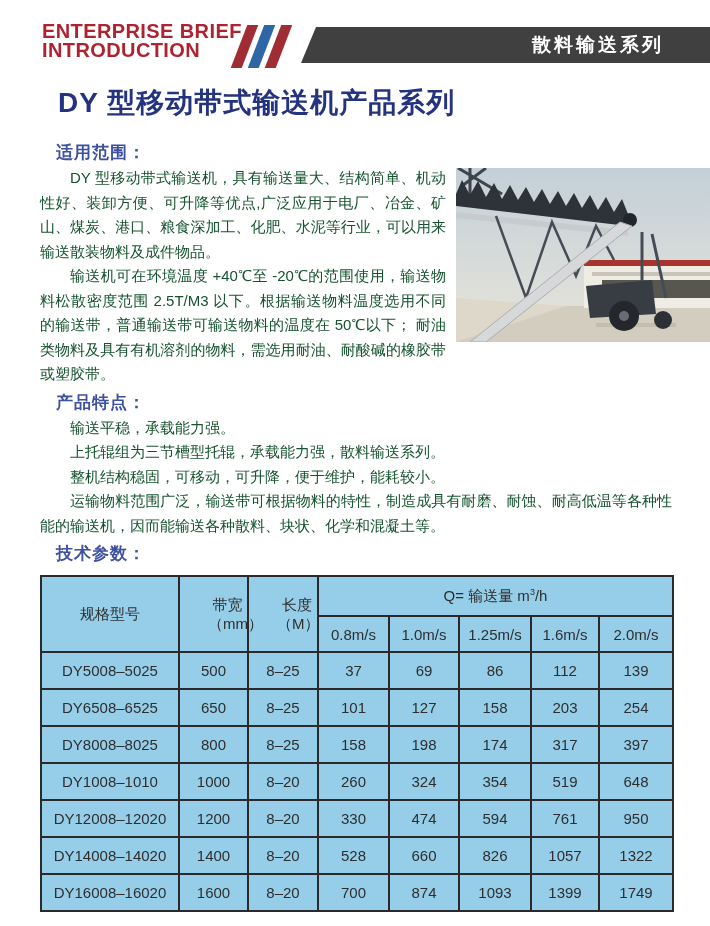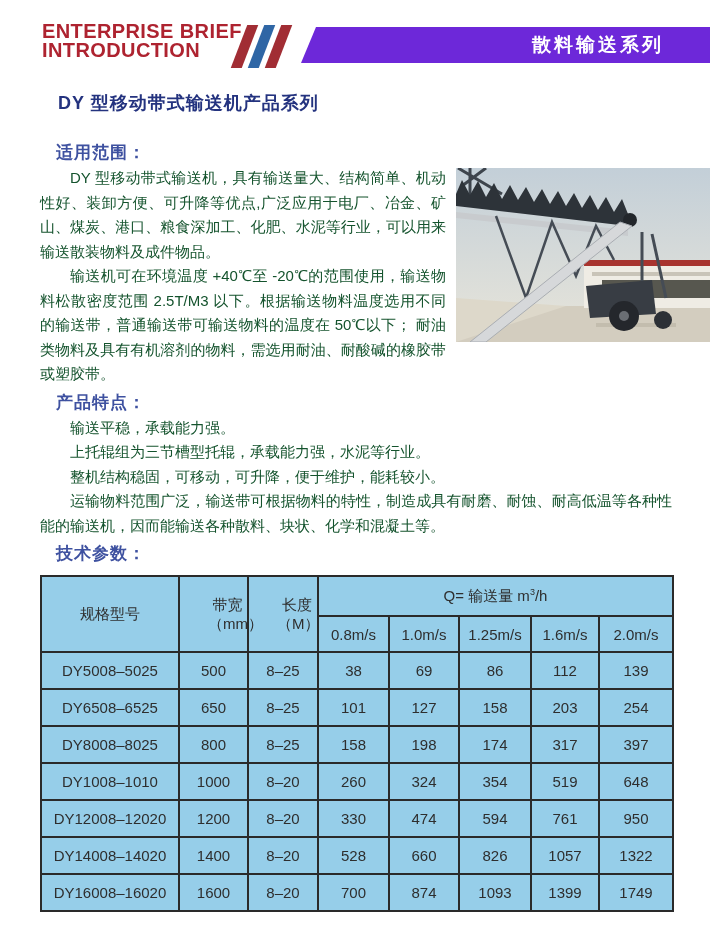--- a/index.html
+++ b/index.html
@@ -6,26 +6,26 @@
   .page{position:relative;width:710px;height:926px;background:#ffffff;overflow:hidden;
         font-family:"Liberation Sans",sans-serif;}
   
   .masthead{position:relative;height:70px;}
   .ent-title{position:absolute;left:42px;top:22px;font-weight:bold;font-size:20px;
              line-height:19px;color:#ae2330;letter-spacing:.4px;}
   .stripes{position:absolute;left:239px;top:25px;height:43px;display:flex;gap:6px;}
   .stripe{width:11px;height:43px;transform:skewX(-21deg);}
   .s-red{background:#a12d34;}
   .s-blue{background:#2f66a5;}
-  .banner{position:absolute;left:301px;right:0;top:27px;height:36px;background:#6d28d9;
+  .banner{position:absolute;left:301px;right:0;top:27px;height:36px;background:#404040;
           clip-path:polygon(15px 0,100% 0,100% 100%,0 100%);
           color:#fff;font-weight:bold;font-size:19px;letter-spacing:3px;
           text-align:right;line-height:36px;padding-right:46px;box-sizing:border-box;}
   
-  .page-title{margin:18px 0 0 58px;font-size:18px;line-height:30px;color:#24337f;
+  .page-title{margin:18px 0 0 58px;font-size:28px;line-height:30px;color:#24337f;
               font-weight:bold;letter-spacing:1px;}
   
   .content{padding:0 38px 0 40px;}
   .sec-heading{margin:24px 0 2px 16px;font-size:17px;line-height:22px;font-weight:bold;
                color:#3e51a0;letter-spacing:1px;}
   .sec-heading.tight{margin-top:5px;}
   .body-p{margin:0;font-size:15px;line-height:24.5px;color:#14532d;
           text-align:justify;text-indent:2em;}
   .photo-wrap{float:right;width:254px;height:170px;margin:2px -38px 4px 10px;}
   .photo-wrap svg{display:block;}
@@ -94,21 +94,21 @@
         <circle cx="168" cy="148" r="5" fill="#6a6e74"></circle>
         <circle cx="207" cy="152" r="9" fill="#2c3036"></circle>
       </svg>
     </div>
 
     <p class="body-p">DY 型移动带式输送机，具有输送量大、结构简单、机动性好、装卸方便、可升降等优点,广泛应用于电厂、冶金、矿山、煤炭、港口、粮食深加工、化肥、水泥等行业，可以用来输送散装物料及成件物品。</p>
     <p class="body-p">输送机可在环境温度 +40℃至 -20℃的范围使用，输送物料松散密度范围 2.5T/M3 以下。根据输送物料温度选用不同的输送带，普通输送带可输送物料的温度在 50℃以下； 耐油类物料及具有有机溶剂的物料，需选用耐油、耐酸碱的橡胶带或塑胶带。</p>
 
     <h2 class="sec-heading tight">产品特点：</h2>
     <p class="body-p">输送平稳，承载能力强。</p>
-    <p class="body-p">上托辊组为三节槽型托辊，承载能力强，水泥等行业。</p>
+    <p class="body-p">上托辊组为三节槽型托辊，承载能力强，散料输送系列。</p>
     <p class="body-p">整机结构稳固，可移动，可升降，便于维护，能耗较小。</p>
     <p class="body-p">运输物料范围广泛，输送带可根据物料的特性，制造成具有耐磨、耐蚀、耐高低温等各种性能的输送机，因而能输送各种散料、块状、化学和混凝土等。</p>
 
     <h2 class="sec-heading tight">技术参数：</h2>
 
     <table class="spec-table">
       <colgroup>
         <col style="width:138px">
           <col style="width:69px">
           <col style="width:70px">
@@ -139,21 +139,21 @@
           <th>1.25m/s</th>
           <th>1.6m/s</th>
           <th>2.0m/s</th>
         </tr>
       </thead>
       <tbody>
         <tr>
           <td>DY5008–5025</td>
           <td>500</td>
           <td>8–25</td>
-          <td>38</td>
+          <td>37</td>
           <td>69</td>
           <td>86</td>
           <td>112</td>
           <td>139</td>
         </tr>
         <tr>
           <td>DY6508–6525</td>
           <td>650</td>
           <td>8–25</td>
           <td>101</td>

